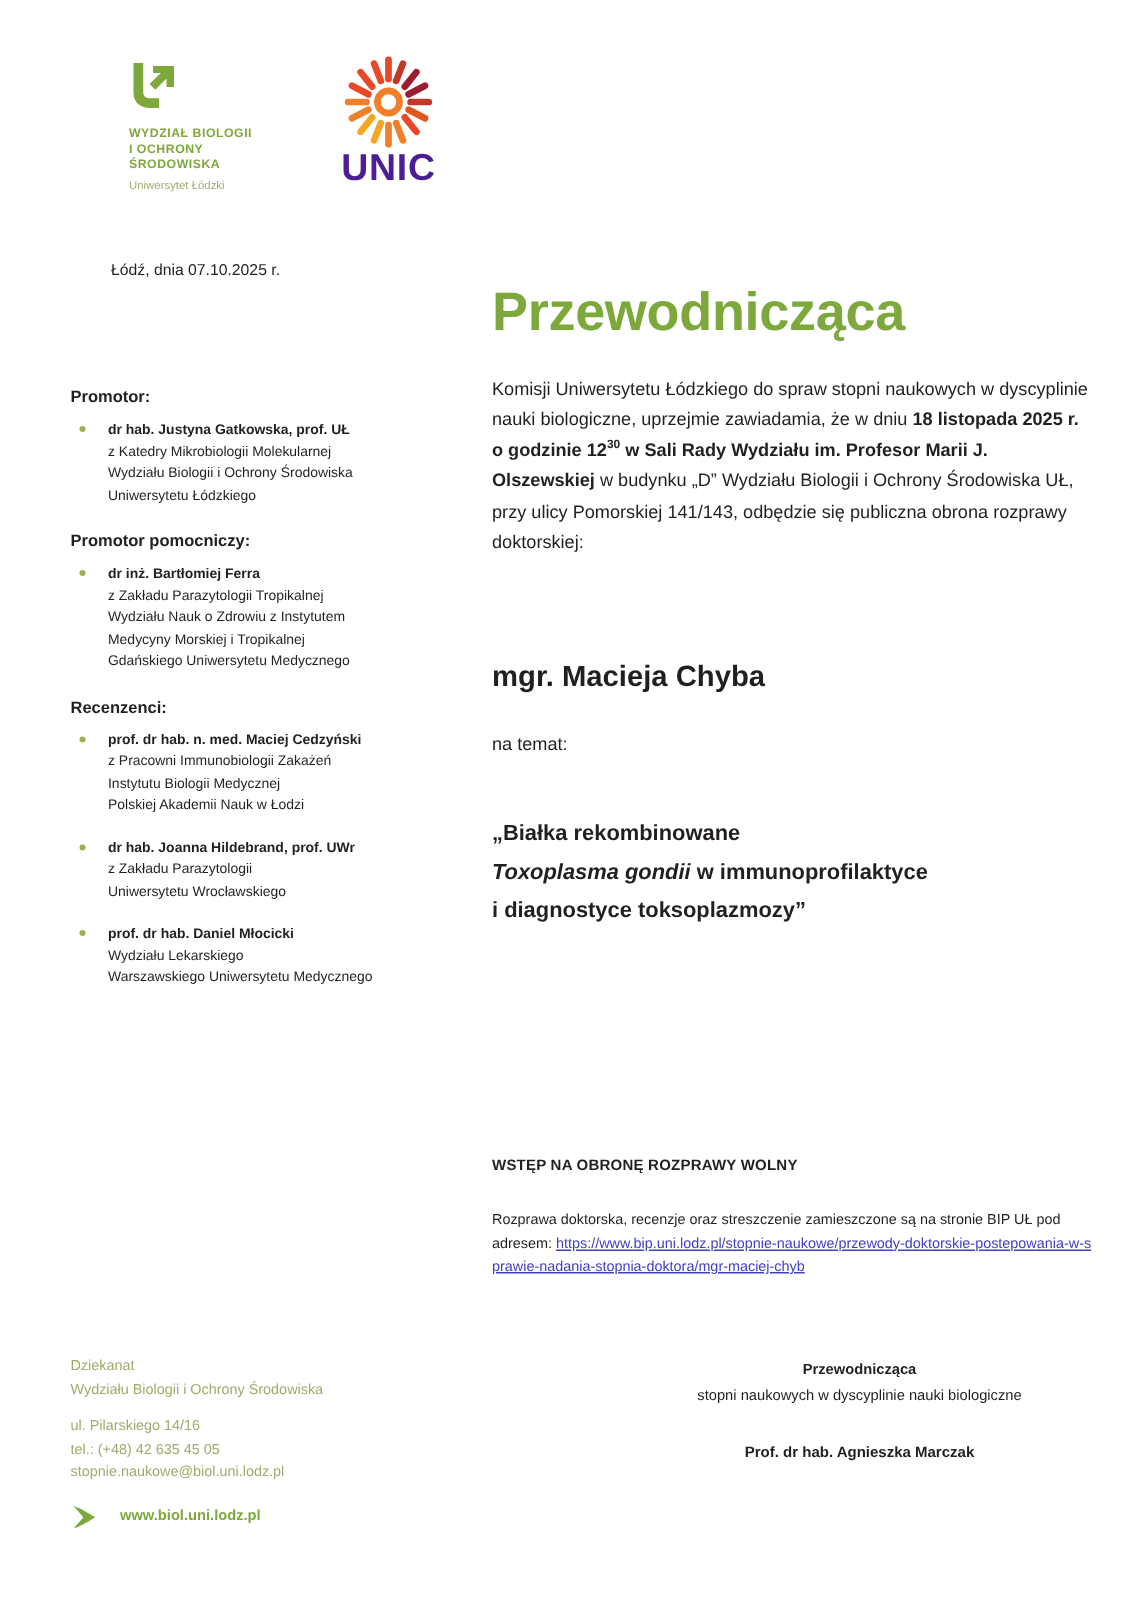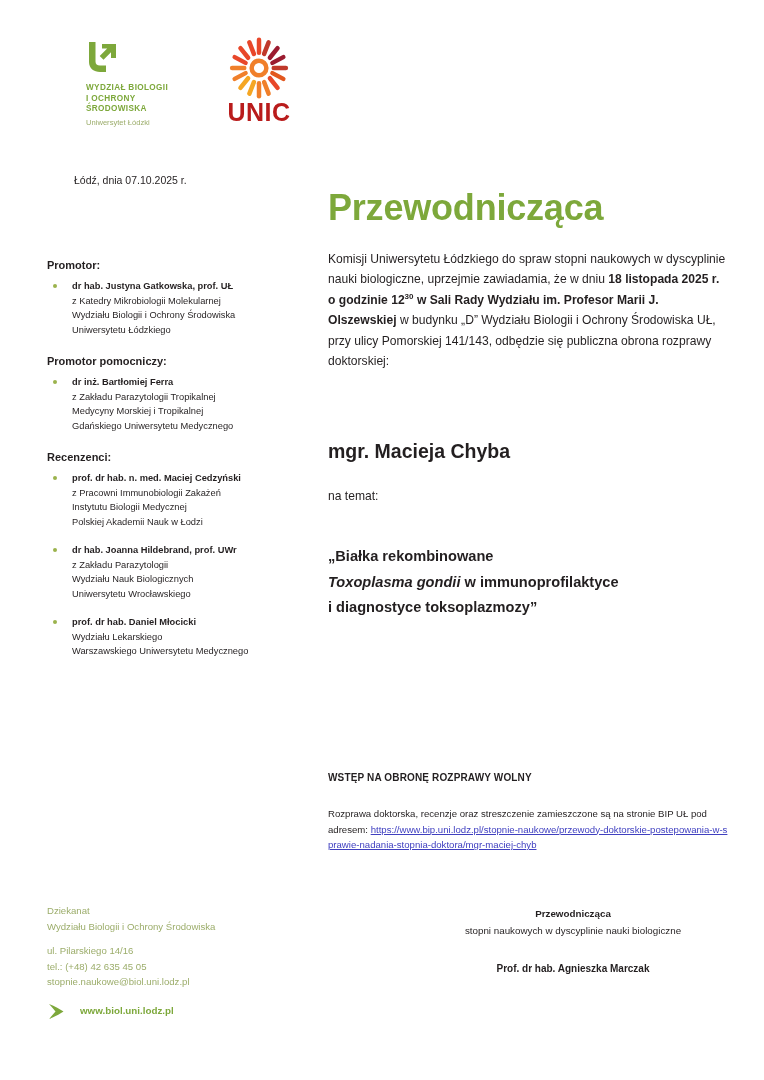--- a/index.html
+++ b/index.html
@@ -53,21 +53,21 @@
     position: absolute;
     left: 214px;
     top: 36px;
     width: 90px;
     text-align: center;
   }
   .unic-mark { width: 66px; height: 64px; display:block; margin: 0 auto; }
   .unic-word {
     font-size: 25px;
     font-weight: bold;
-    color: #b91c1c;
+    color: #4c1d95;
     letter-spacing: 0.5px;
     line-height: 26px;
     margin-top: -1px;
   }
 
   
   .date-line {
     position: absolute;
     left: 47px;
     top: 173px;
@@ -300,41 +300,41 @@
       <div class="person-aff">Uniwersytetu Łódzkiego</div>
     </div>
   </div>
 
   <div class="group">
     <div class="group-title">Promotor pomocniczy:</div>
     <div class="person">
       <span class="bullet"></span>
       <div class="person-name">dr inż. Bartłomiej Ferra</div>
       <div class="person-aff">z Zakładu Parazytologii Tropikalnej</div>
+      <div class="person-aff">Wydziału Nauk o Zdrowiu z Instytutem</div>
       <div class="person-aff">Medycyny Morskiej i Tropikalnej</div>
       <div class="person-aff">Gdańskiego Uniwersytetu Medycznego</div>
     </div>
   </div>
 
   <div class="group">
     <div class="group-title">Recenzenci:</div>
 
     <div class="person">
       <span class="bullet"></span>
       <div class="person-name">prof. dr hab. n. med. Maciej Cedzyński</div>
       <div class="person-aff">z Pracowni Immunobiologii Zakażeń</div>
       <div class="person-aff">Instytutu Biologii Medycznej</div>
       <div class="person-aff">Polskiej Akademii Nauk w Łodzi</div>
     </div>
 
     <div class="person">
       <span class="bullet"></span>
       <div class="person-name">dr hab. Joanna Hildebrand, prof. UWr</div>
       <div class="person-aff">z Zakładu Parazytologii</div>
-      <div class="person-aff">Wydziału Nauk Biologicznych</div>
       <div class="person-aff">Uniwersytetu Wrocławskiego</div>
     </div>
 
     <div class="person">
       <span class="bullet"></span>
       <div class="person-name"> prof. dr hab. Daniel Młocicki</div>
       <div class="person-aff">Wydziału Lekarskiego</div>
       <div class="person-aff">Warszawskiego Uniwersytetu Medycznego</div>
     </div>
 

